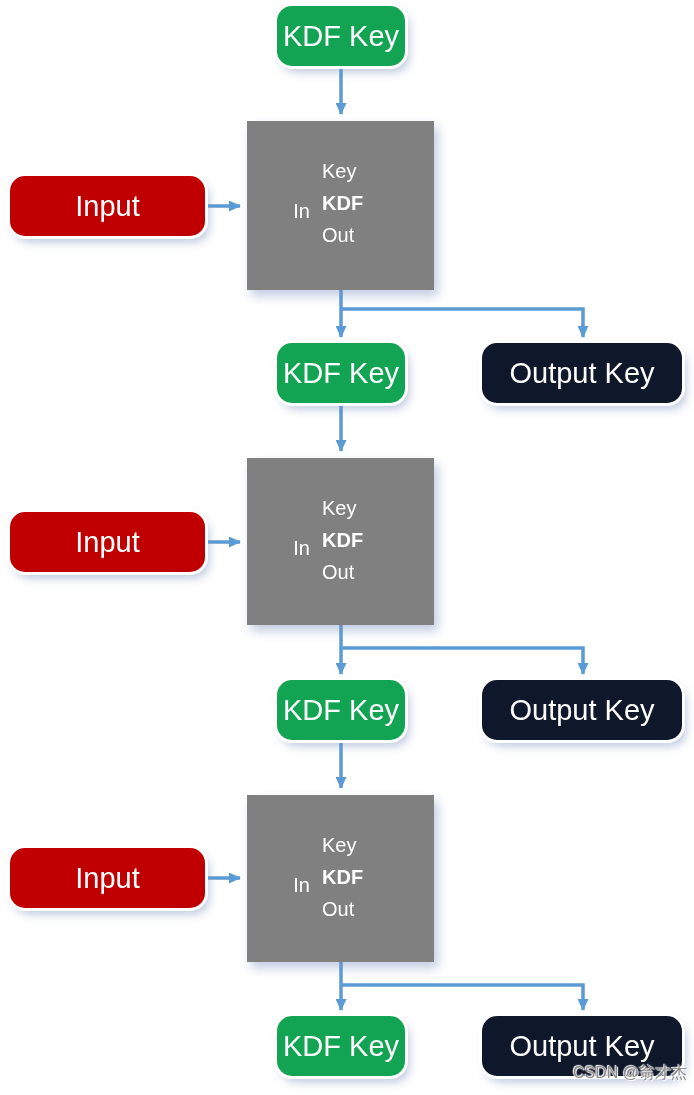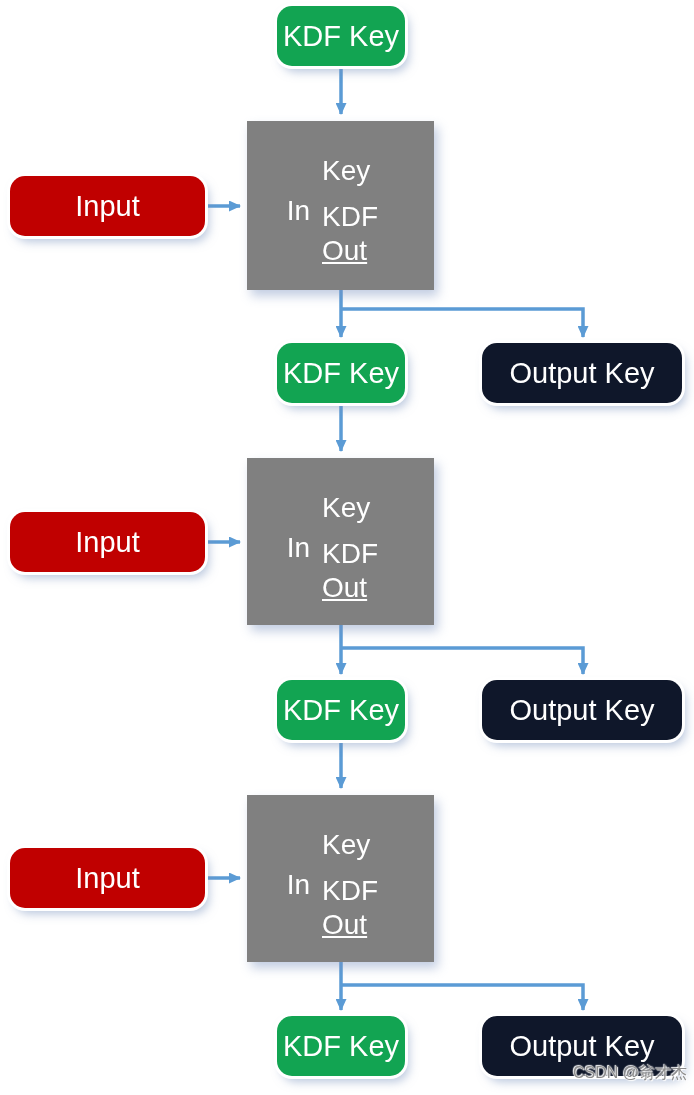--- a/index.html
+++ b/index.html
@@ -23,27 +23,27 @@
     box-shadow:0 0 0 3px #ffffff, 4px 6px 10px rgba(120,145,190,0.5);
   }
   .green{background:#12a452;width:128px;height:60px;}
   .red{background:#c00000;width:195px;height:60px;}
   .orange{background:#0f172a;width:200px;height:60px;}
   .kdf-box{
     position:absolute;
     width:187px;
     background:#808080;
     color:#ffffff;
-    font-size:28px;
+    font-size:20px;
     box-shadow:4px 6px 10px rgba(120,145,190,0.45);
   }
   .kdf-line{position:absolute;left:75px;height:40px;line-height:40px;}
   .kdf-l1{top:30px;}
-  .kdf-l2{top:76px;}
-  .kdf-l3{top:110px;text-decoration:underline;}
+  .kdf-l2{top:62px;font-weight:bold;}
+  .kdf-l3{top:94px;}
   .kdf-in{position:absolute;left:0;width:63px;text-align:right;top:70px;height:40px;line-height:40px;}
   .watermark{
     position:absolute;
     left:573px;top:1063px;
     font-size:16px;
     color:#8d8d8d;
     text-shadow:0 0 2px #ffffff, 1px 1px 1px #ffffff, -1px -1px 1px #ffffff;
     white-space:nowrap;
     text-align:center;
   }

